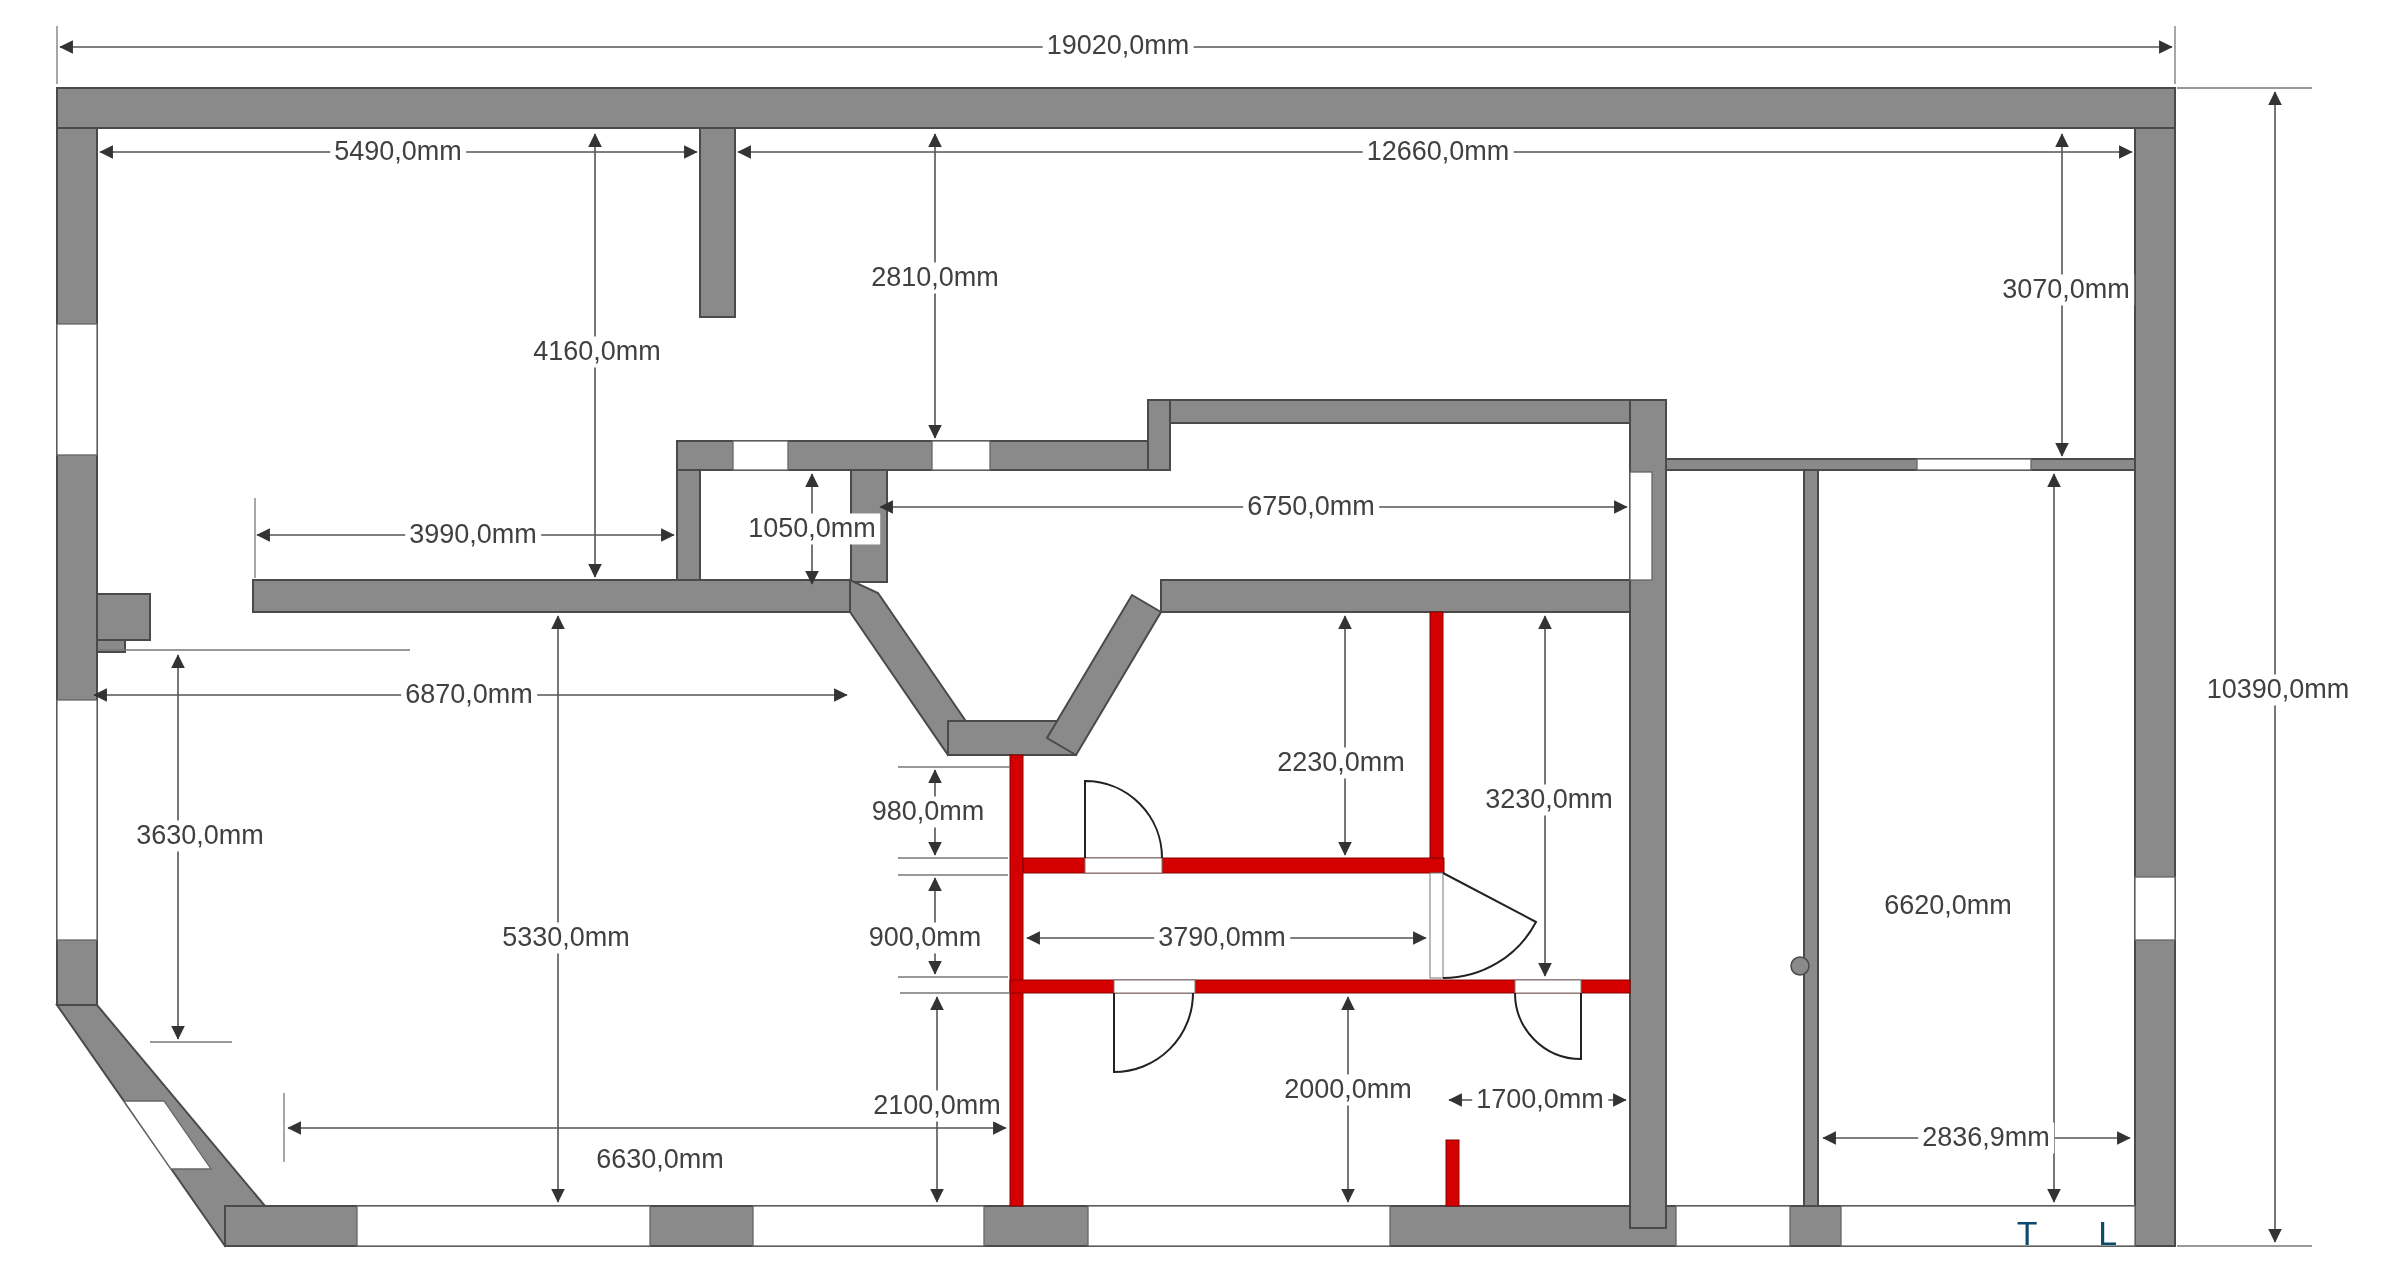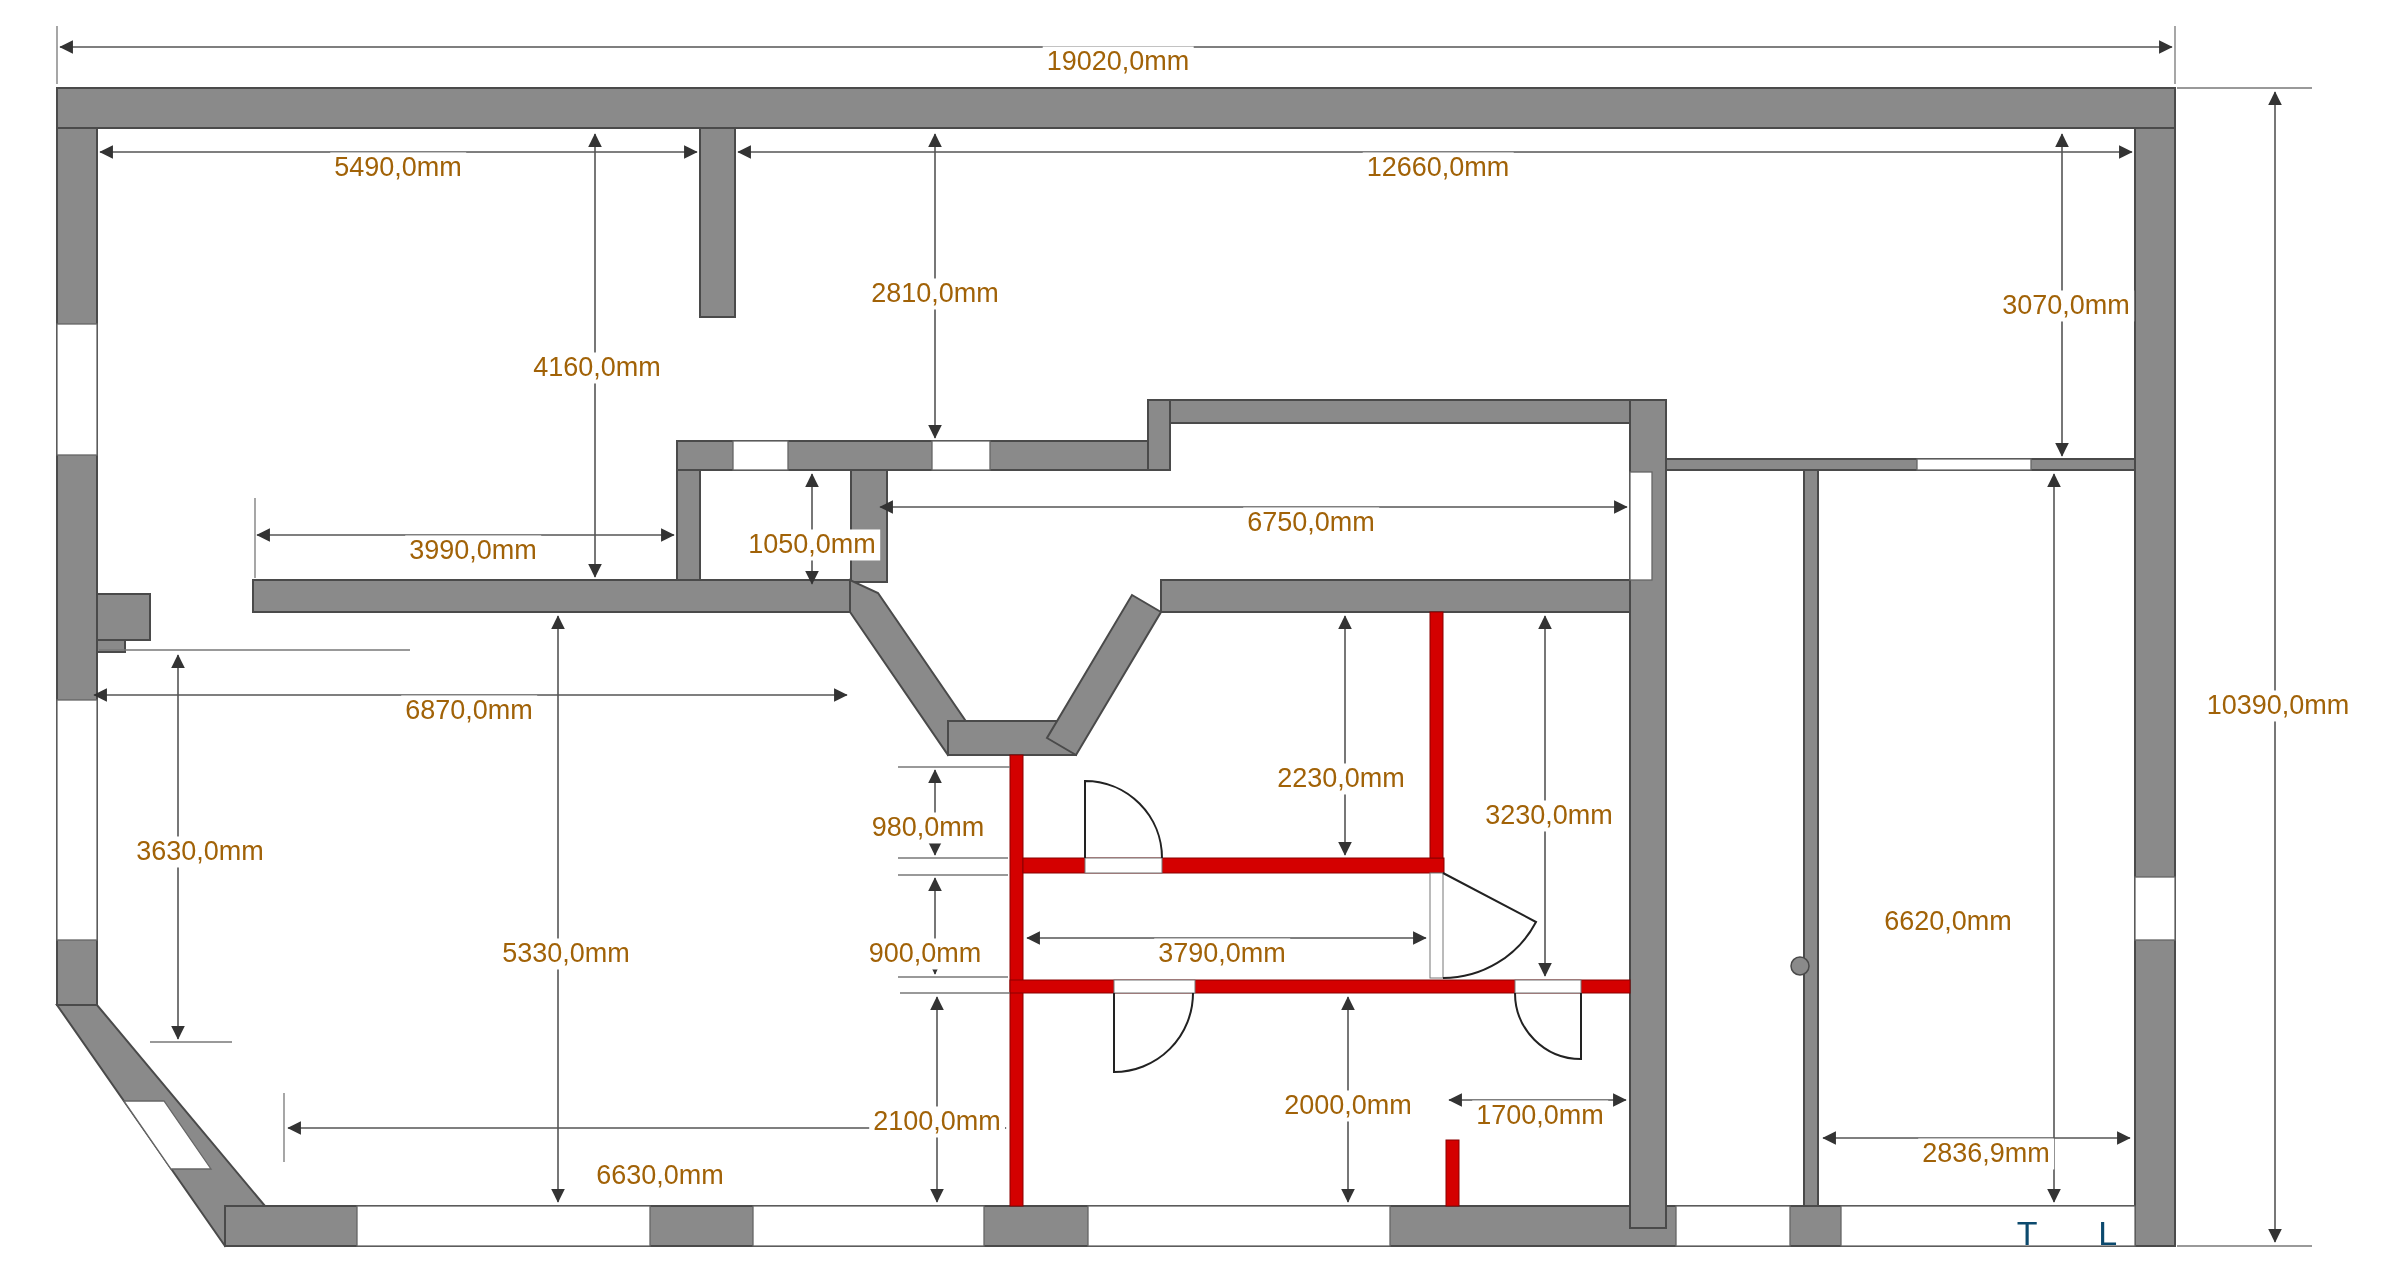--- a/index.html
+++ b/index.html
@@ -8,26 +8,25 @@
     width:2390px;height:1280px;
     background:#ffffff;
     overflow:hidden;
     font-family:"Liberation Sans", sans-serif;
   }
   .stage svg{position:absolute;left:0;top:0;}
   .dim{
     position:absolute;
     transform:translate(-50%,-50%);
     font-size:27px;
-    color:#a16207;
+    color:#404040;
     background:#ffffff;
     padding:0 4px;
     white-space:nowrap;
     line-height:1.15;
-    margin-top:16px;
   }
   .wm-big{
     position:absolute;
     transform:translate(-50%,-50%);
     font-size:138px;
     font-weight:bold;
     color:#ffffff;
     letter-spacing:6px;
     white-space:nowrap;
   }

